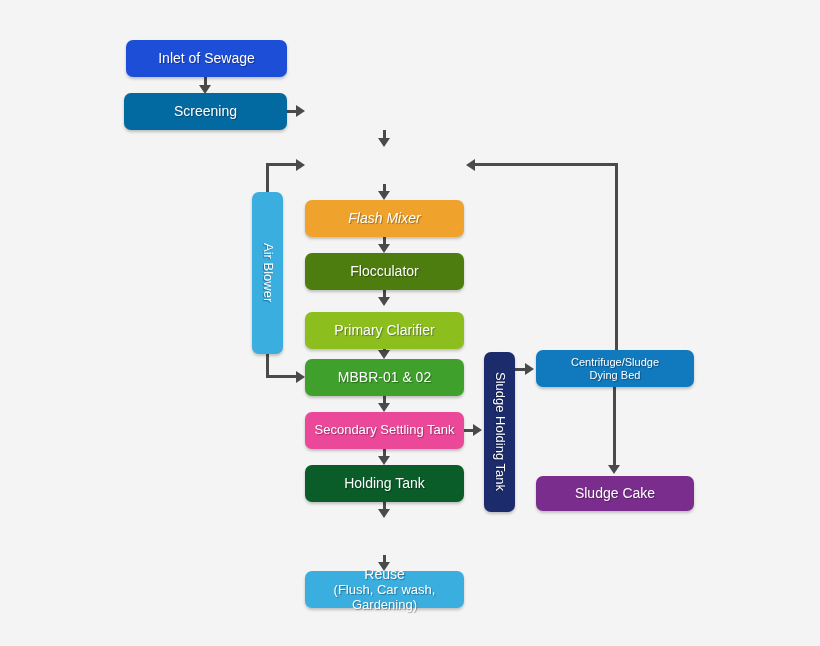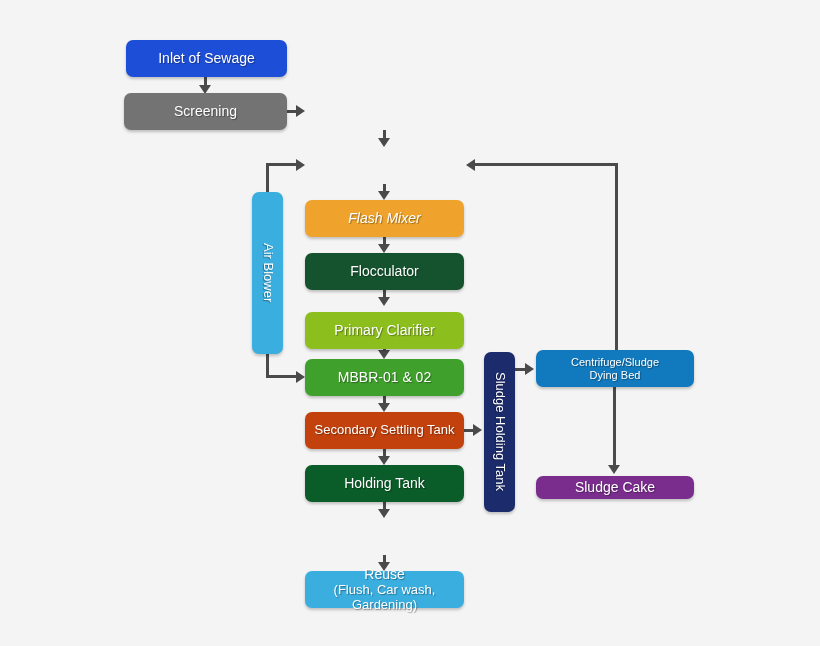--- a/index.html
+++ b/index.html
@@ -124,43 +124,43 @@
   <div class="arrowhead down" style="left:608px; top:465px;"></div>
 
   <div class="edge v" style="left:615px; top:163px; height:190px;"></div>
   <div class="edge h" style="left:474px; top:163px; width:144px;"></div>
   <div class="arrowhead left" style="left:466px; top:159px;"></div>
 
   <div class="node" style="left:126px; top:40px; width:161px; height:37px; background:#1d4ed8; font-size:14px;">
     <span class="label">Inlet of Sewage</span>
   </div>
 
-  <div class="node" style="left:124px; top:93px; width:163px; height:37px; background:#737373; font-size:14px;">
+  <div class="node" style="left:124px; top:93px; width:163px; height:37px; background:#0369a1; font-size:14px;">
     <span class="label">Screening</span>
   </div>
 
 
 
   <div class="node" style="left:305px; top:200px; width:159px; height:37px; background:#efa32c; font-size:14px;font-style:italic;">
     <span class="label">Flash Mixer</span>
   </div>
 
-  <div class="node" style="left:305px; top:253px; width:159px; height:37px; background:#14532d; font-size:14px;">
+  <div class="node" style="left:305px; top:253px; width:159px; height:37px; background:#4d7c0f; font-size:14px;">
     <span class="label">Flocculator</span>
   </div>
 
   <div class="node" style="left:305px; top:306px; width:159px; height:37px; background:#8cbe1e; font-size:14px;margin-top:6px;">
     <span class="label">Primary Clarifier</span>
   </div>
 
   <div class="node" style="left:305px; top:359px; width:159px; height:37px; background:#3fa02c; font-size:14px;">
     <span class="label">MBBR-01 &amp; 02</span>
   </div>
 
-  <div class="node" style="left:305px; top:412px; width:159px; height:37px; background:#c2410c; font-size:13px;">
+  <div class="node" style="left:305px; top:412px; width:159px; height:37px; background:#ec4899; font-size:13px;">
     <span class="label">Secondary Settling Tank</span>
   </div>
 
   <div class="node" style="left:305px; top:465px; width:159px; height:37px; background:#0a5c28; font-size:14px;">
     <span class="label">Holding Tank</span>
   </div>
 
 
   <div class="node" style="left:305px; top:571px; width:159px; height:37px; background:#3baee0; font-size:14px;">
     <div>
@@ -177,17 +177,17 @@
     <span class="label">Sludge Holding Tank</span>
   </div>
 
   <div class="node" style="left:536px; top:350px; width:158px; height:37px; background:#1179bd; font-size:11px;">
     <div>
       <span class="label">Centrifuge/Sludge</span>
       <span class="label">Dying Bed</span>
     </div>
   </div>
 
-  <div class="node" style="left:536px; top:476px; width:158px; height:23px; background:#7b2d8e; font-size:14px;">
+  <div class="node" style="left:536px; top:476px; width:158px; height:35px; background:#7b2d8e; font-size:14px;">
     <span class="label">Sludge Cake</span>
   </div>
 
 </div>
 
 </body></html>

